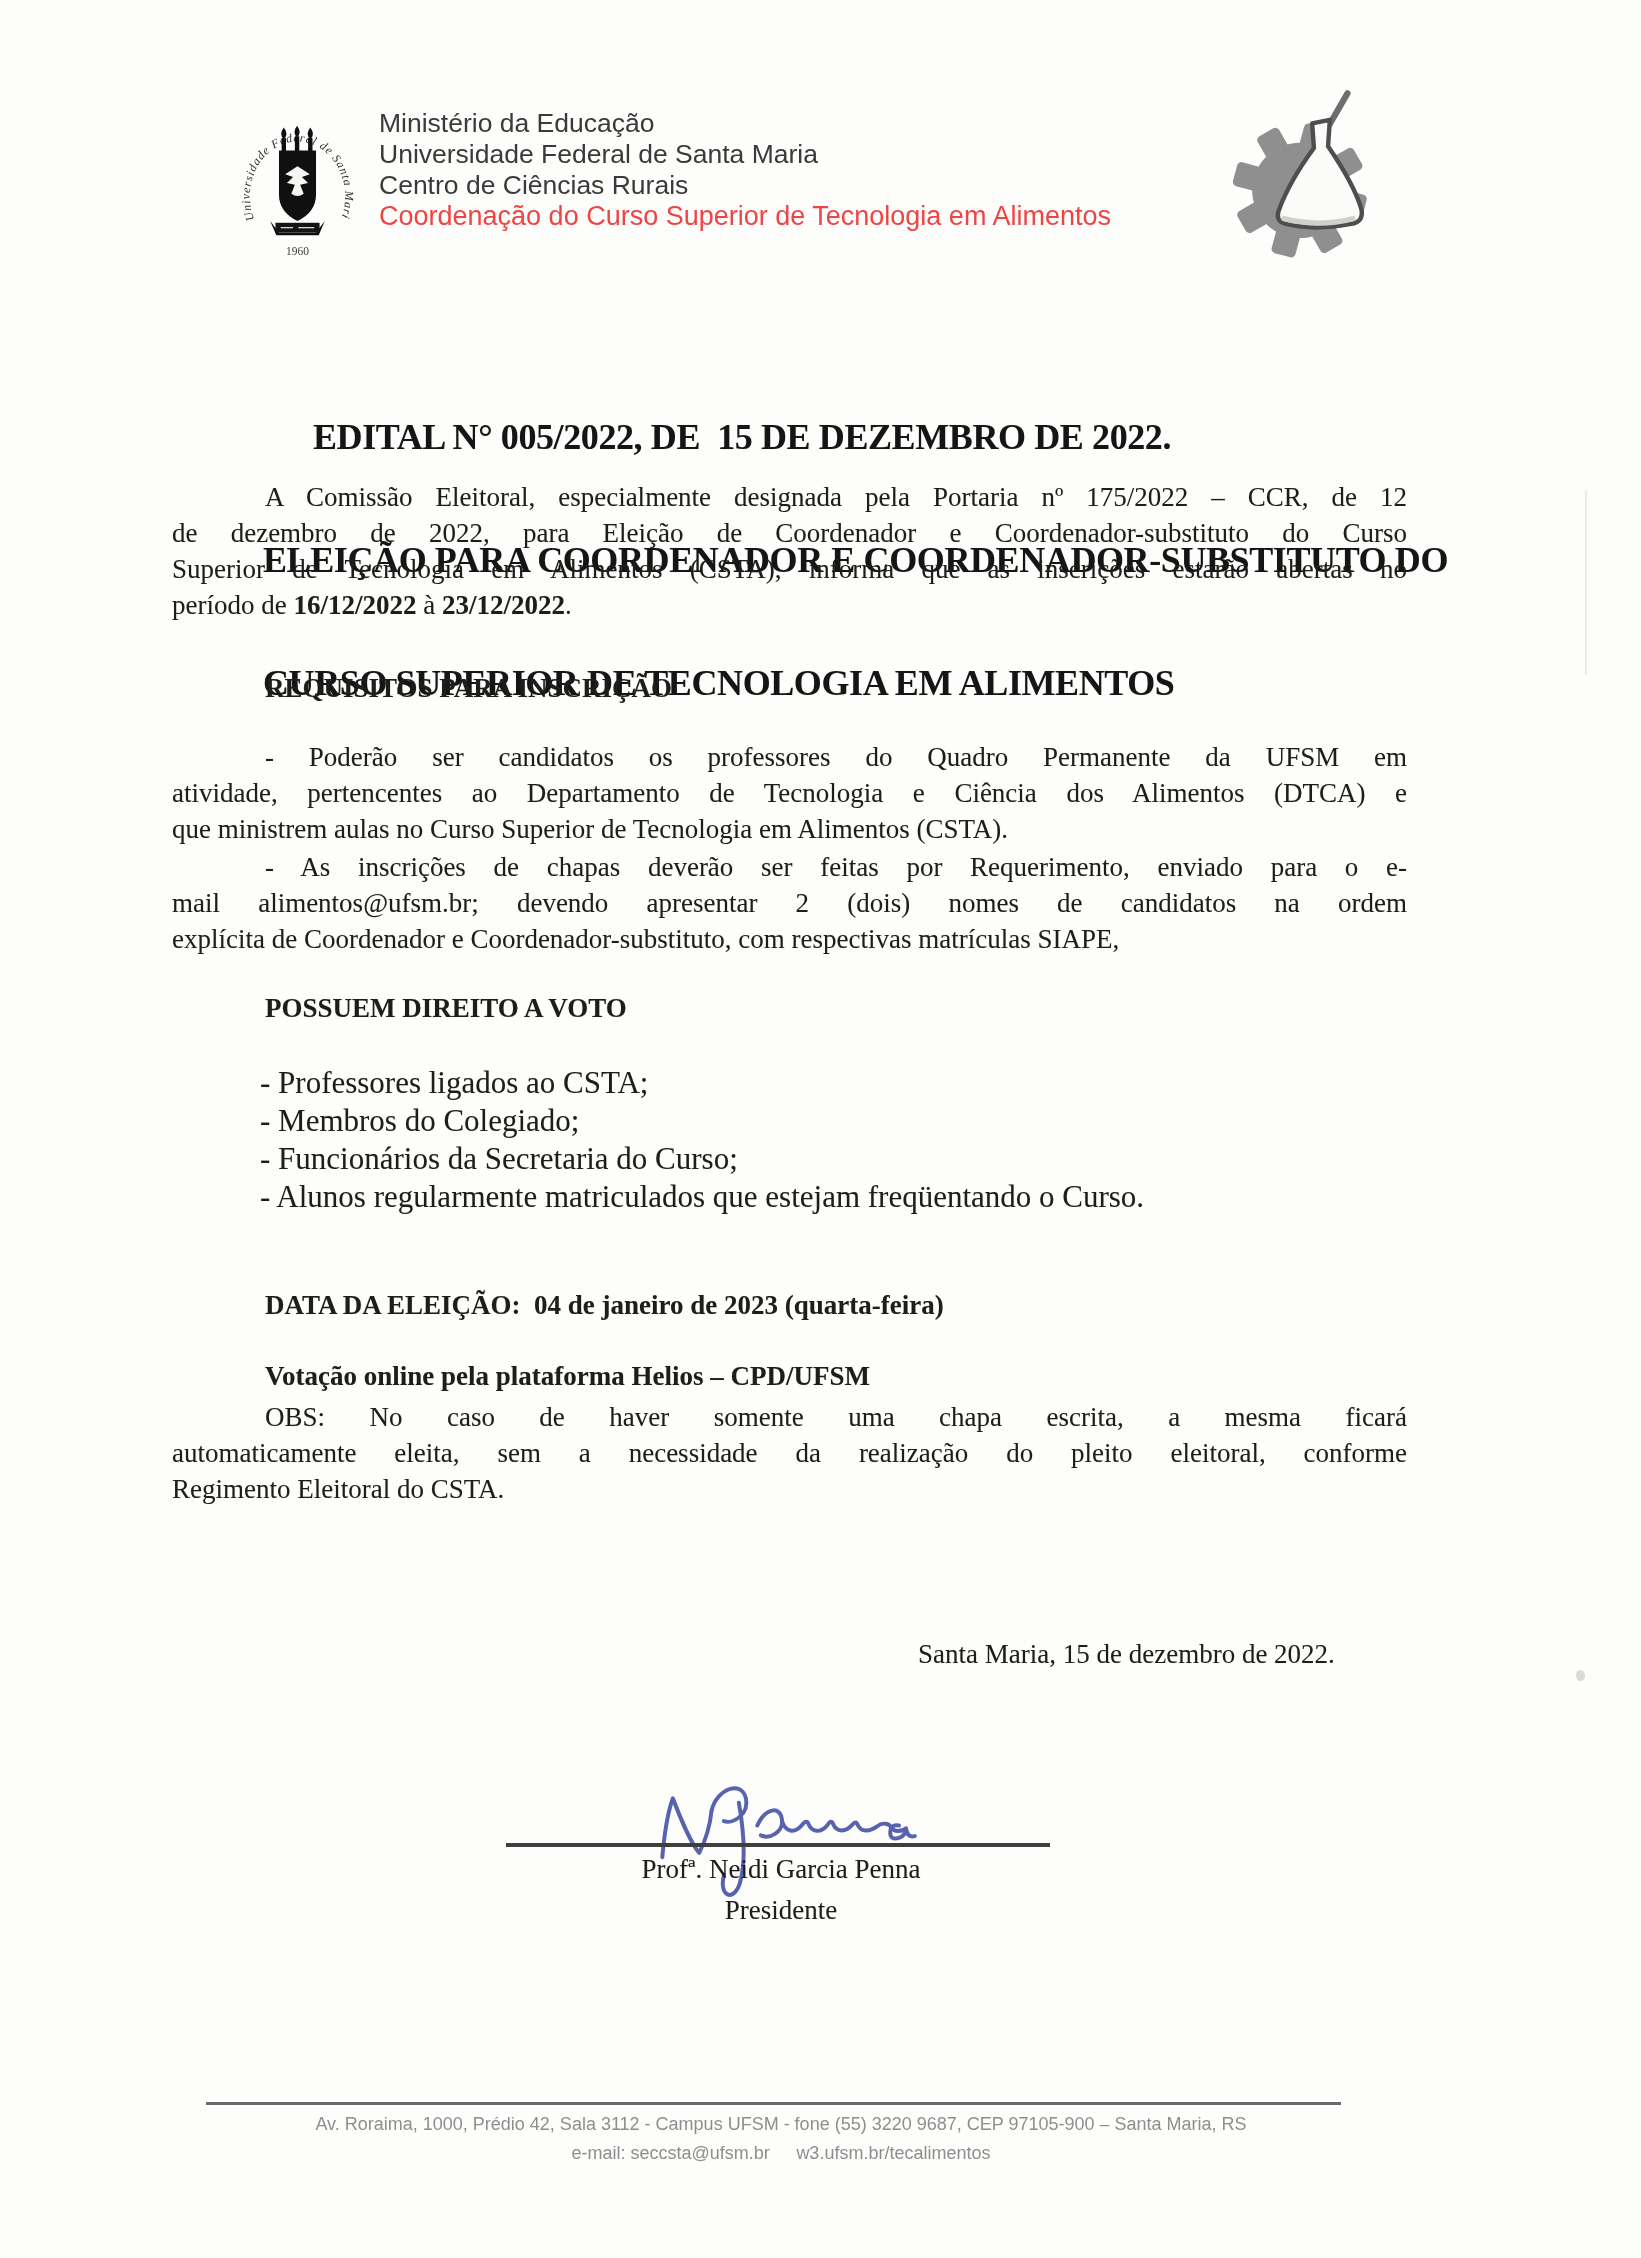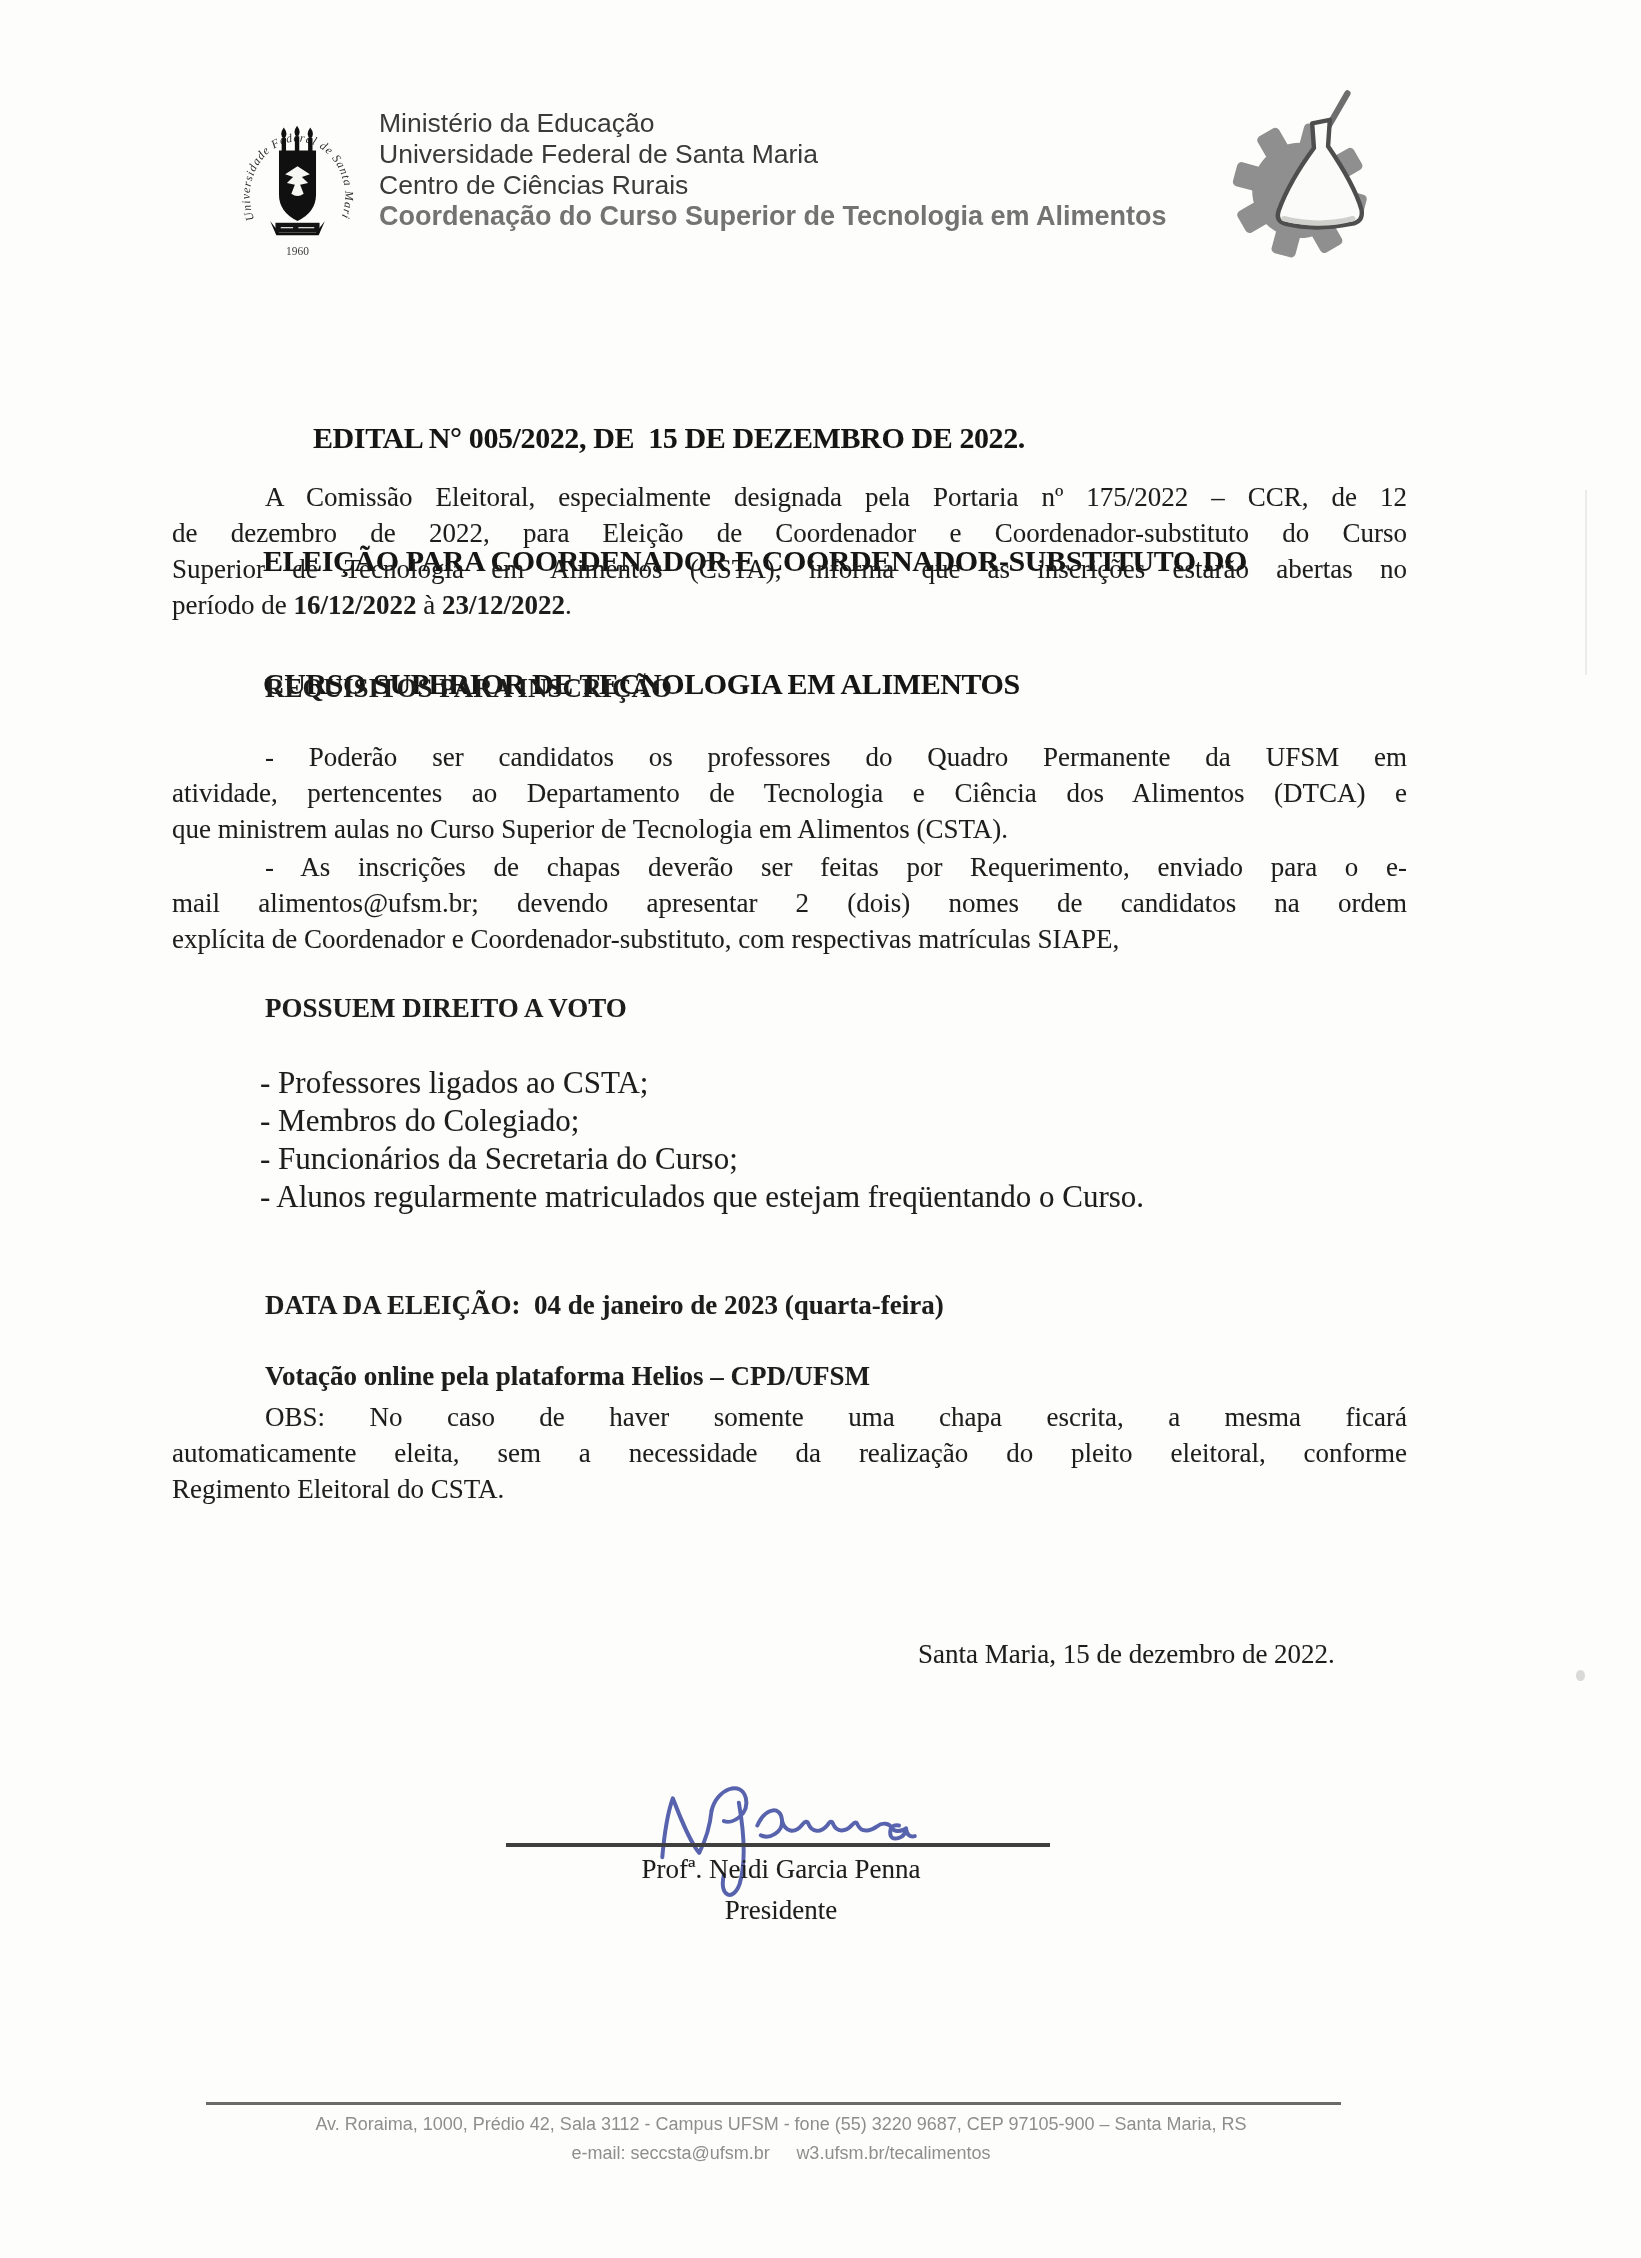--- a/index.html
+++ b/index.html
@@ -10,23 +10,23 @@
   #page{
     position:relative; width:1642px; height:2258px; background:var(--paper);
     font-family:"Liberation Serif","DejaVu Serif",serif; color:var(--ink);
     overflow:hidden; margin:0 auto;
   }
   .abs{position:absolute;}
   
   .header-text{left:379px; top:108px; width:891px; text-align:left;
     font-family:"Liberation Sans","DejaVu Sans",sans-serif; font-size:26.5px;
     line-height:31px; color:var(--header-text);}
-  .hdr-bold{font-weight:bold; font-size:27px; color:#737373;}
+  .hdr-bold{font-weight:normal; font-size:27px; color:#ef4444;}
   
-  .title{left:263px; top:335px; width:1200px; font-weight:bold; font-size:30px;
+  .title{left:263px; top:335px; width:1200px; font-weight:bold; font-size:36px;
     line-height:41px; letter-spacing:-0.4px; color:#151515; white-space:pre-wrap;}
   .title .indent1{padding-left:50px;}
   
   .para{left:172px; width:1235px; font-size:27px; line-height:36px;}
   .jline{text-align:justify; text-align-last:justify;}
   .lline{text-align:left;}
   .pindent{padding-left:93px;}
   .heading{left:265px; font-size:27px; font-weight:bold; white-space:pre-wrap;}
   .vlist{left:260px; width:1147px; font-size:31px; line-height:38px;}
   .soft{text-shadow:0 0 0.9px rgba(60,60,60,0.22);}

